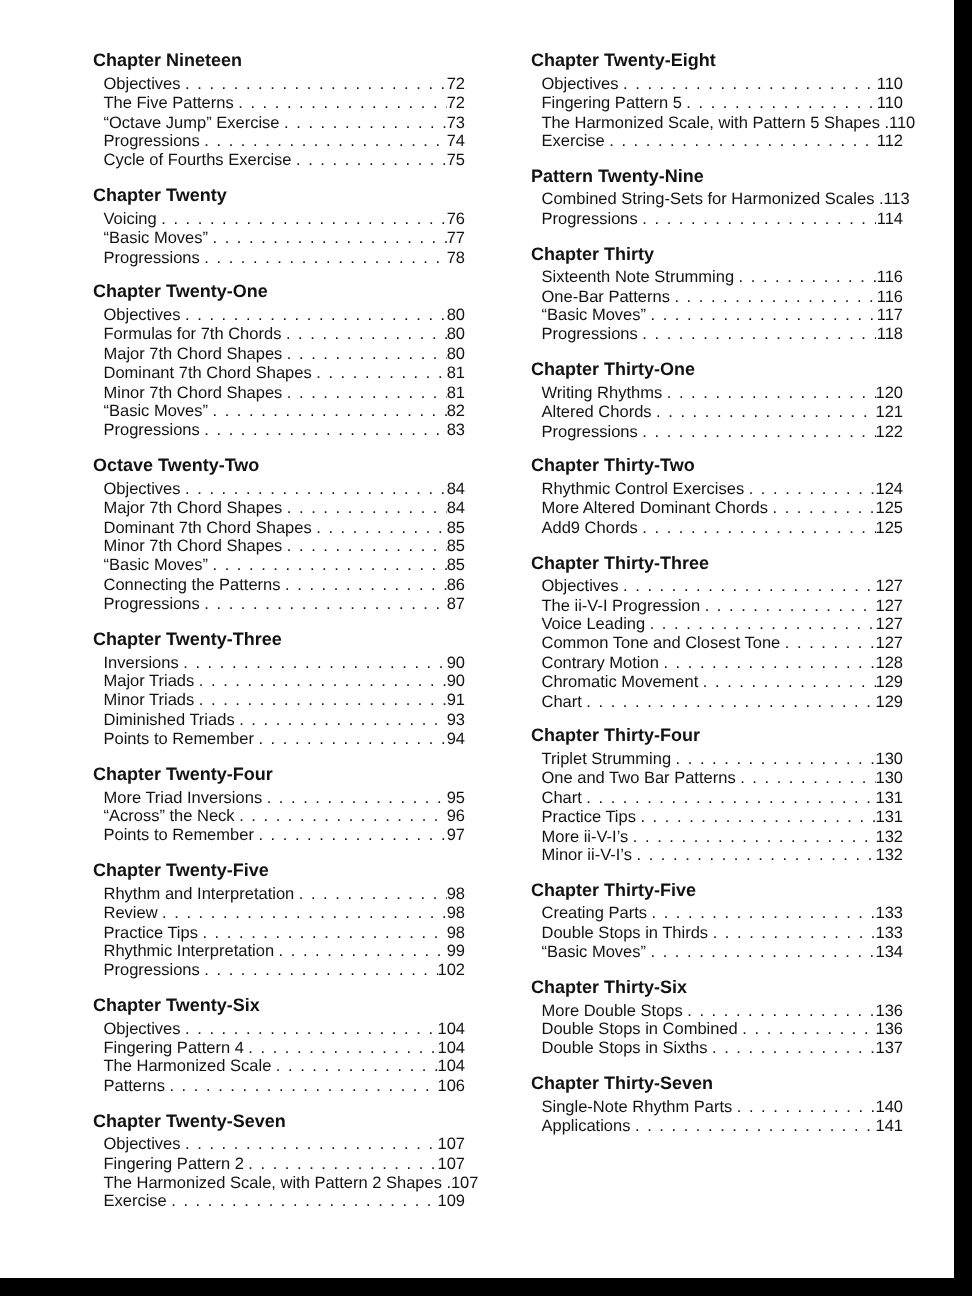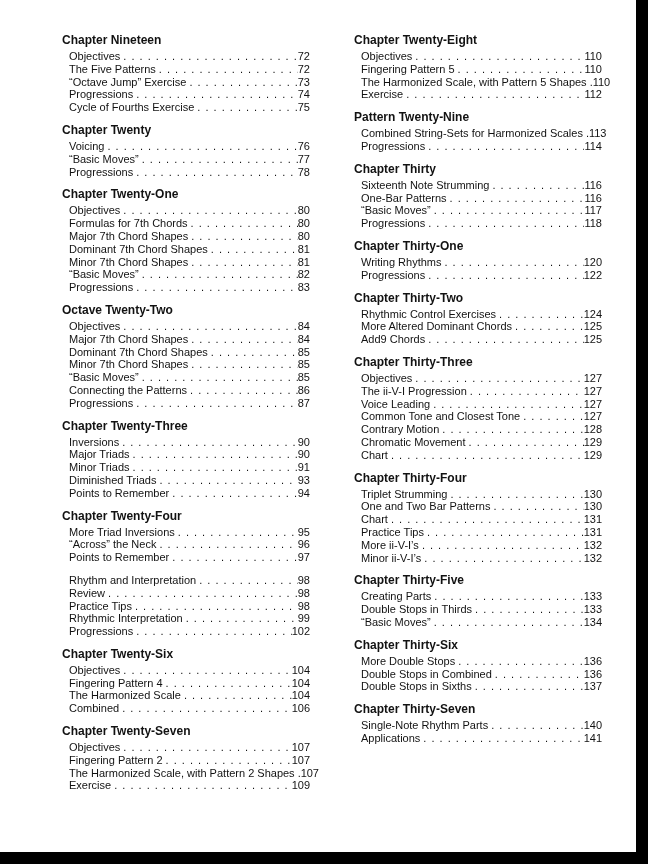--- a/index.html
+++ b/index.html
@@ -219,20 +219,21 @@
             <span class="toc-dots"></span>
             <span class="toc-page">96</span>
           </div>
           <div class="toc-entry">
             <span class="toc-label">Points to Remember</span>
             <span class="toc-dots"></span>
             <span class="toc-page">97</span>
           </div>
         </section>
         <section class="chapter">
+          <h2 class="chapter-title">Chapter Twenty-Five</h2>
           <div class="toc-entry">
             <span class="toc-label">Rhythm and Interpretation</span>
             <span class="toc-dots"></span>
             <span class="toc-page">98</span>
           </div>
           <div class="toc-entry">
             <span class="toc-label">Review</span>
             <span class="toc-dots"></span>
             <span class="toc-page">98</span>
           </div>
@@ -263,21 +264,21 @@
             <span class="toc-label">Fingering Pattern 4</span>
             <span class="toc-dots"></span>
             <span class="toc-page">104</span>
           </div>
           <div class="toc-entry">
             <span class="toc-label">The Harmonized Scale</span>
             <span class="toc-dots"></span>
             <span class="toc-page">104</span>
           </div>
           <div class="toc-entry">
-            <span class="toc-label">Combined</span>
+            <span class="toc-label">Patterns</span>
             <span class="toc-dots"></span>
             <span class="toc-page">106</span>
           </div>
         </section>
         <section class="chapter">
           <h2 class="chapter-title">Chapter Twenty-Seven</h2>
           <div class="toc-entry">
             <span class="toc-label">Objectives</span>
             <span class="toc-dots"></span>
             <span class="toc-page">107</span>
@@ -358,20 +359,25 @@
             <span class="toc-dots"></span>
             <span class="toc-page">118</span>
           </div>
         </section>
         <section class="chapter">
           <h2 class="chapter-title">Chapter Thirty-One</h2>
           <div class="toc-entry">
             <span class="toc-label">Writing Rhythms</span>
             <span class="toc-dots"></span>
             <span class="toc-page">120</span>
+          </div>
+          <div class="toc-entry">
+            <span class="toc-label">Altered Chords</span>
+            <span class="toc-dots"></span>
+            <span class="toc-page">121</span>
           </div>
           <div class="toc-entry">
             <span class="toc-label">Progressions</span>
             <span class="toc-dots"></span>
             <span class="toc-page">122</span>
           </div>
         </section>
         <section class="chapter">
           <h2 class="chapter-title">Chapter Thirty-Two</h2>
           <div class="toc-entry">

